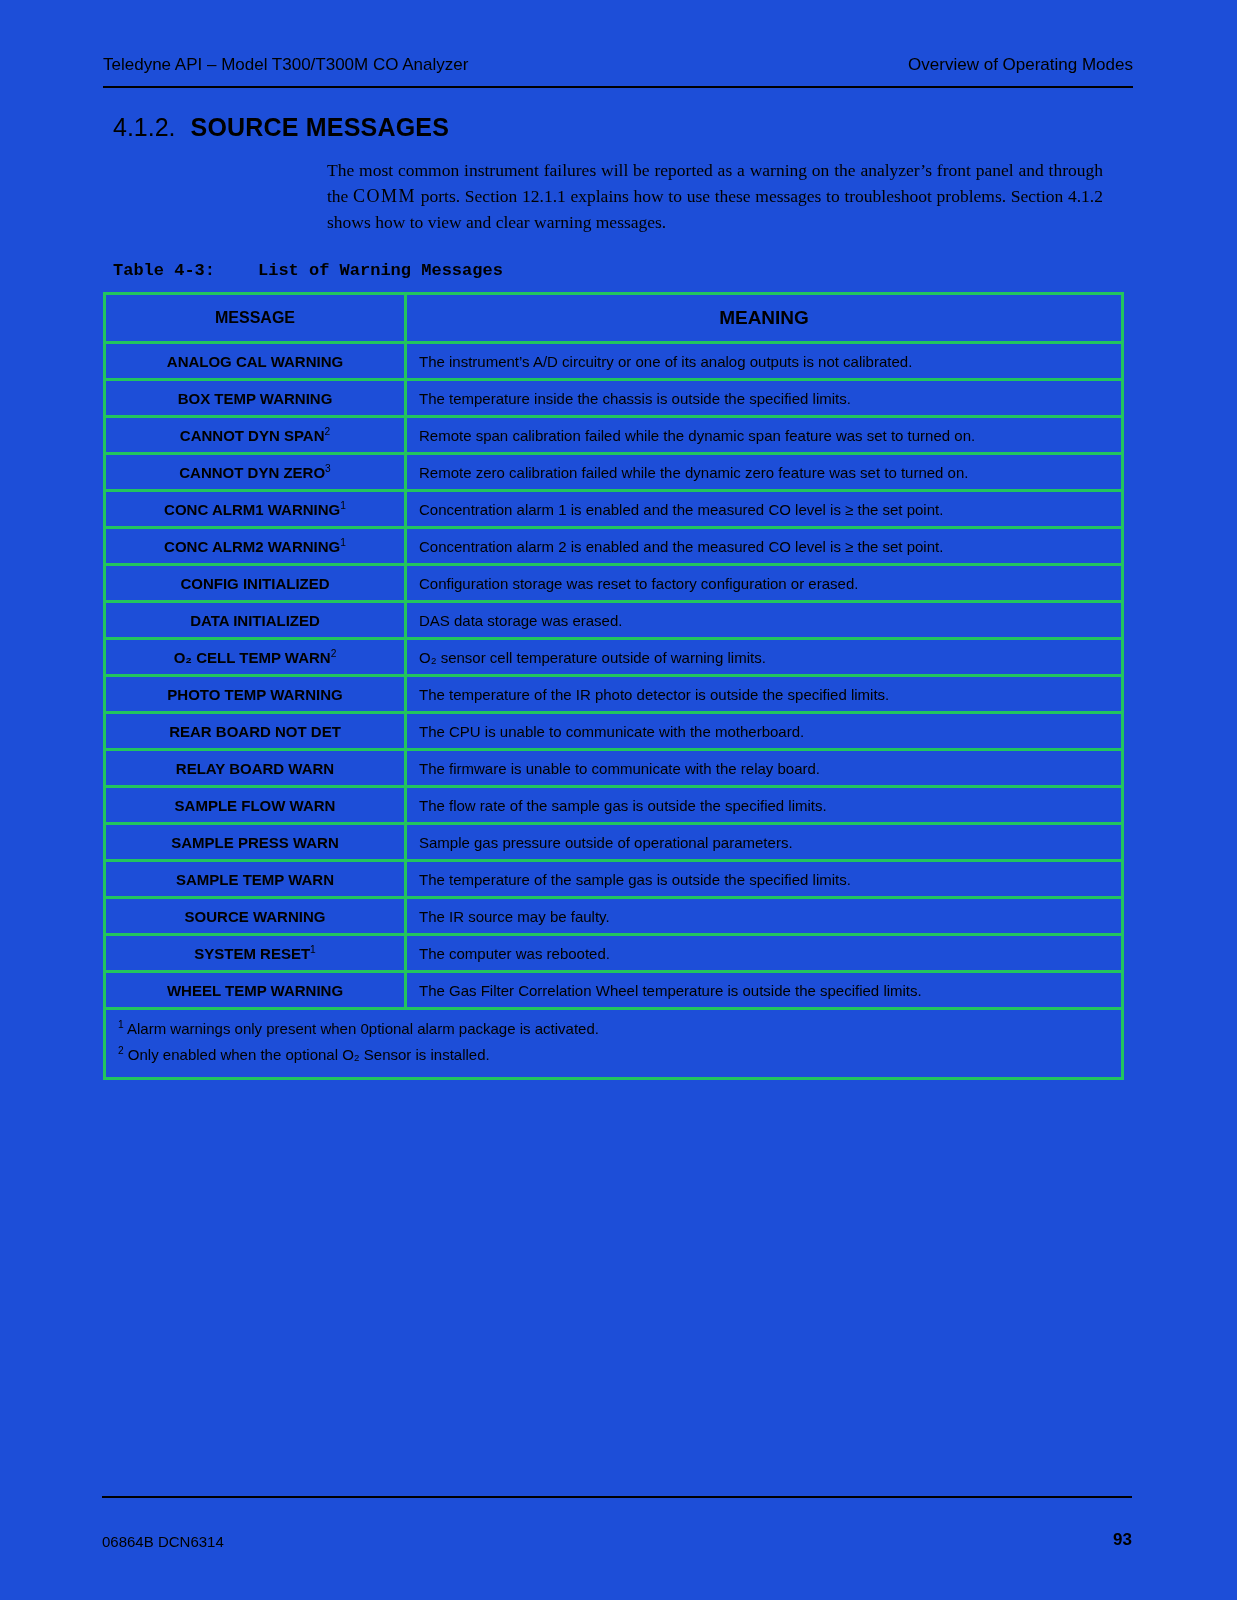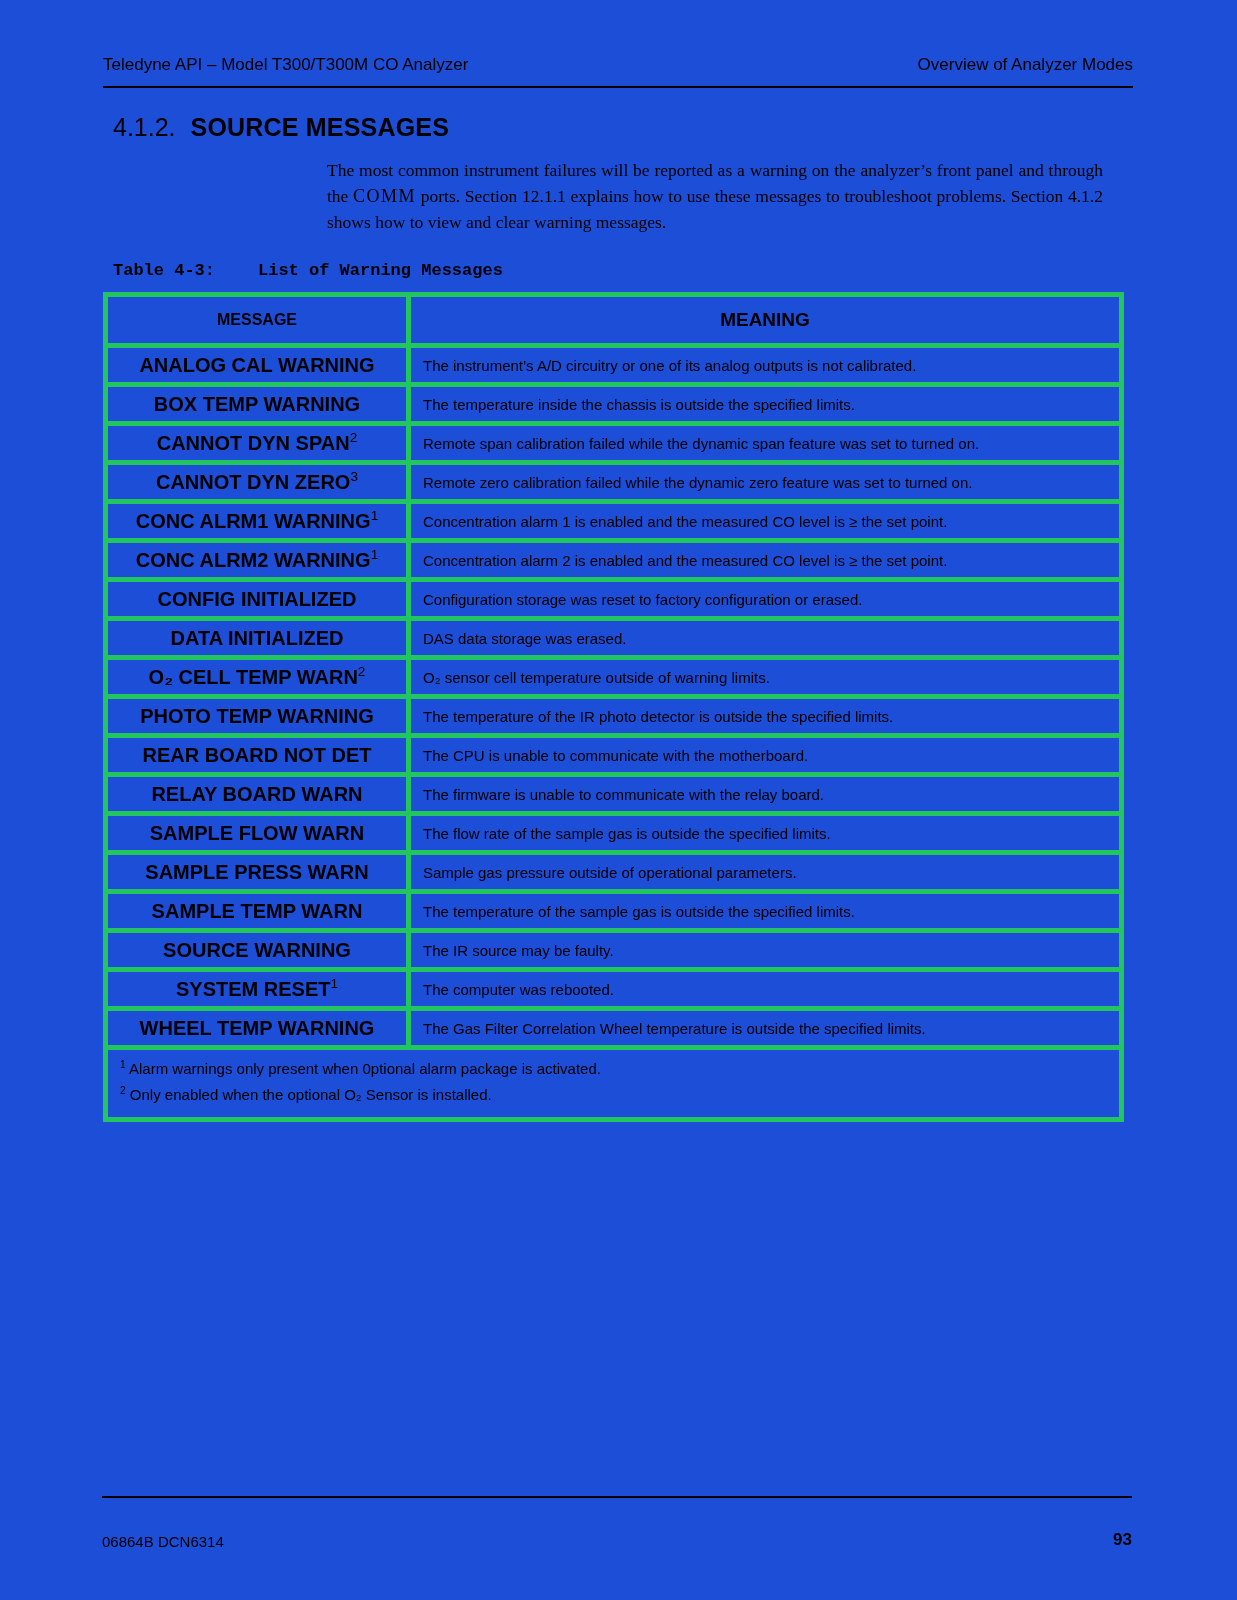--- a/index.html
+++ b/index.html
@@ -35,27 +35,27 @@
   }
   .comm { font-weight: normal; letter-spacing: 1.5px; font-size: 18px; }
   .caption { margin-top: 26px; padding-left: 10px; font-weight: bold; font-size: 17px; font-family: Liberation Mono, monospace; }
   .caption .cap-label { display: inline-block; width: 145px; }
   
   table.warn-table {
     margin-top: 12px; width: 1021px;
     border-collapse: collapse; border: 2px solid #000;
     table-layout: fixed;
   }
-  .warn-table th, .warn-table td { border: 5px solid #22c55e; vertical-align: middle; }
+  .warn-table th, .warn-table td { border: 3px solid #22c55e; vertical-align: middle; }
   th.col-msg {
     width: 296px; height: 44px; font-size: 16px; font-weight: bold; text-align: center;
   }
   th.col-mean { height: 44px; font-size: 19px; font-weight: bold; text-align: center; }
   td.msg-cell {
-    height: 30px; text-align: center; font-weight: bold; font-size: 20px;
+    height: 30px; text-align: center; font-weight: bold; font-size: 15px;
     padding: 2px 20px;
   }
   td.mean-cell { height: 30px; font-size: 15px; padding: 2px 6px 2px 12px; text-align: left; }
   sup { font-size: 0.68em; font-weight: normal; line-height: 0; }
   td.footnote-cell { padding: 6px 10px 10px 12px; font-size: 15px; }
   .footnote-line { line-height: 1.7; }
   
   .footer {
     position: absolute; top: 1496px; left: 102px; width: 1030px;
     border-top: 2px solid #000; padding-top: 32px;
@@ -64,21 +64,21 @@
   }
   .page-num { font-weight: bold; font-size: 17px; }
 </style>
 </head>
 <body>
 
 <div class="page">
 
   <div class="header">
     <span>Teledyne API – Model T300/T300M CO Analyzer</span>
-    <span>Overview of Analyzer Modes</span>
+    <span>Overview of Operating Modes</span>
   </div>
 
   <div class="content">
 
     <h1 class="section-heading">
       <span class="sec-num">4.1.2.</span>
       <span class="sec-title">SOURCE MESSAGES</span>
     </h1>
 
     <p class="body-para"><span>The most common instrument failures will be reported as a warning on the analyzer’s front panel and through the </span><span class="comm">COMM</span><span> ports.  Section 12.1.1 explains how to use these messages to troubleshoot problems.  Section 4.1.2 shows how to view and clear warning messages.</span></p>

